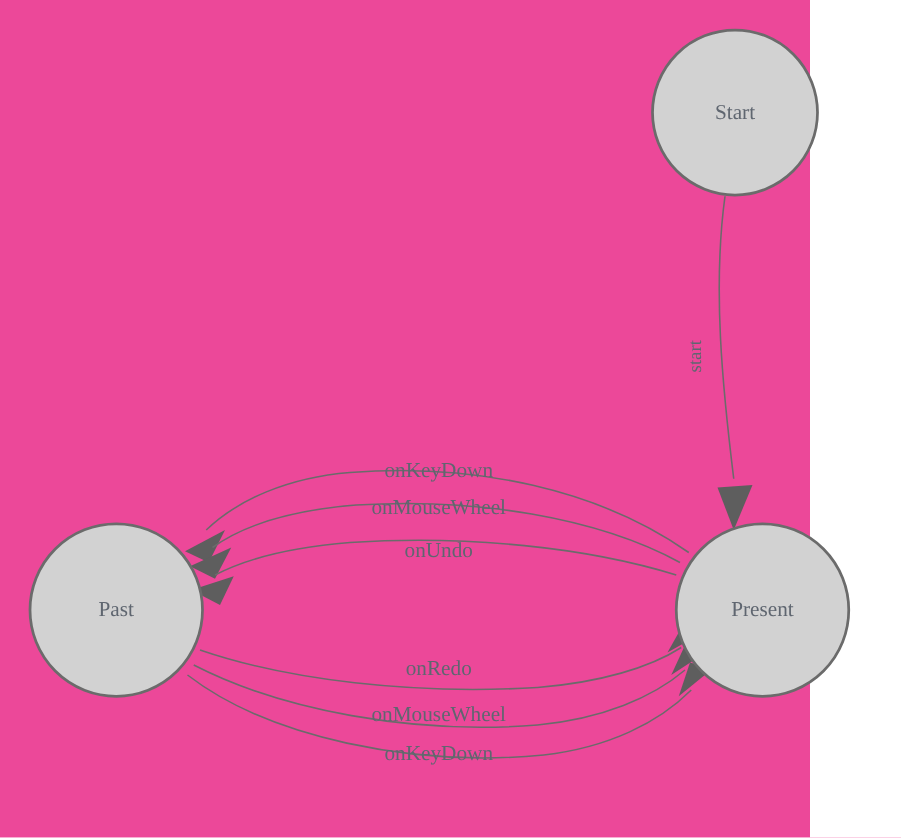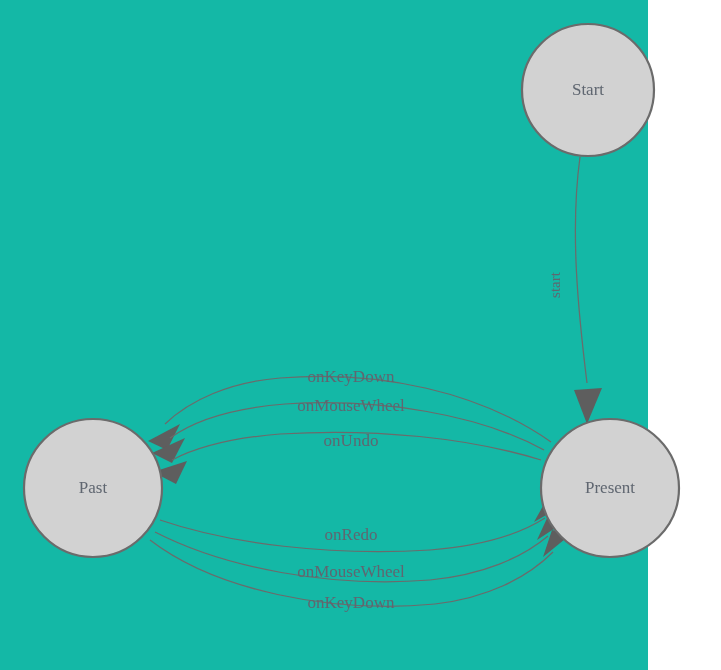--- a/index.html
+++ b/index.html
@@ -10,21 +10,21 @@
   body {
     width: 721px;
     height: 670px;
     font-family: "Liberation Serif", "DejaVu Serif", serif;
     overflow: hidden;
   }
   #diagram-root {
     position: relative;
     width: 648px;
     height: 670px;
-    background: #14b8a6;
+    background: #ec4899;
   }
   svg#state-diagram {
     display: block;
     width: 721px;
     height: 670px;
   }
   .node-circle {
     fill: #d2d2d2;
     stroke: #6b6b6b;
     stroke-width: 2.2;

